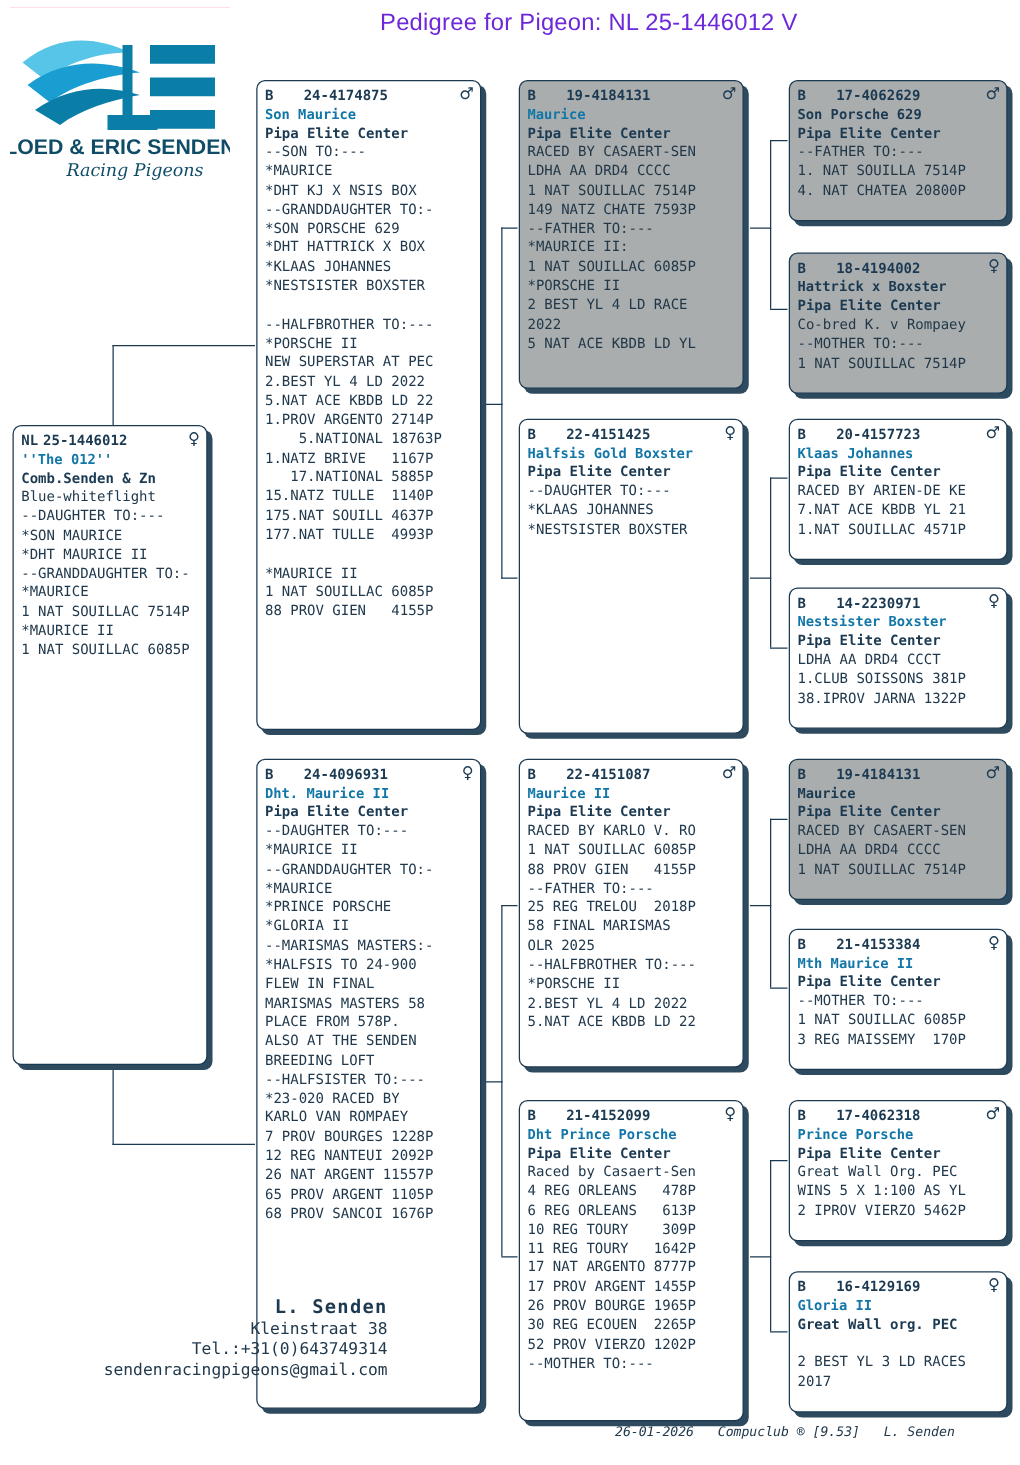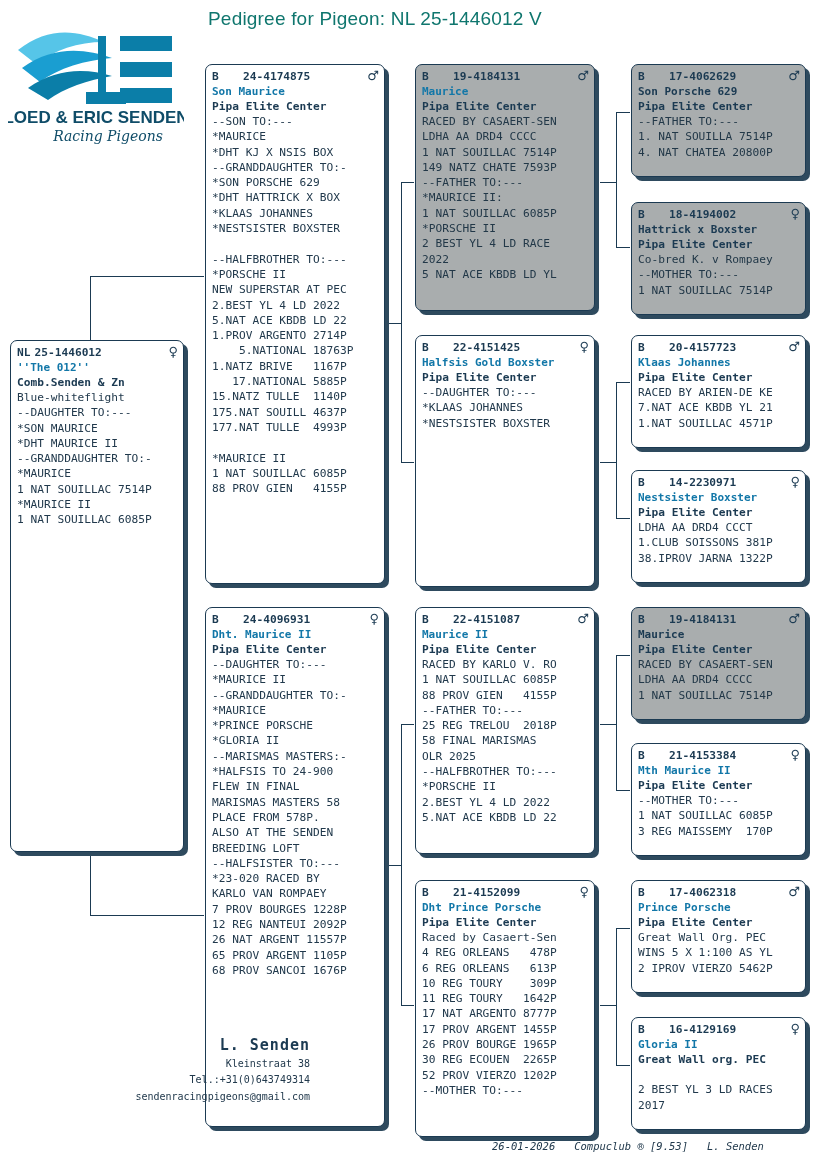--- a/index.html
+++ b/index.html
@@ -9,24 +9,24 @@
     font-family:"DejaVu Sans Mono","Liberation Mono",monospace;
     color:#1b3a52;
     overflow:hidden;
   }
   .abs{position:absolute;}
 
   
   #logo{left:8px;top:6px;width:176px;height:142px;background:#f9a8d4;}
   #logo svg{display:block;}
   #title{
-    left:208px;top:4px;width:450px;height:34px;
+    left:188px;top:4px;width:450px;height:34px;
     font-family:"Liberation Sans","DejaVu Sans",sans-serif;
-    font-size:19px;color:#0f766e;letter-spacing:.2px;
-    text-align:left;line-height:30px;white-space:nowrap;
+    font-size:19px;color:#6d28d9;letter-spacing:.2px;
+    text-align:right;line-height:30px;white-space:nowrap;
   }
 
   
   .card{
     position:absolute;
     box-sizing:border-box;
     border:1px solid #1b3a52;
     border-radius:7px;
     background:#ffffff;
     padding:4px 5px 3px 6px;
@@ -58,21 +58,21 @@
   .card .ln.blank{height:15.3px;}
 
   
   .conn{position:absolute;background:#1b3a52;}
 
   
   #breeder{left:10px;top:1034px;width:300px;text-align:right;}
   #breeder .bname{
     font-size:15px;font-weight:bold;letter-spacing:1px;line-height:22px;color:#1b3a52;
   }
-  #breeder .bline{font-size:10px;line-height:16.4px;color:#21394c;white-space:pre;}
+  #breeder .bline{font-size:13px;line-height:16.4px;color:#21394c;white-space:pre;}
   #credits{
     left:480px;top:1140px;width:330px;
     font-size:10.5px;font-style:italic;color:#21394c;white-space:pre;margin-left:12px;
   }
 </style>
 </head>
 <body>
 
 <div class="abs" id="logo">
   <svg width="176" height="142" viewBox="0 0 176 142">
@@ -124,21 +124,21 @@
 <div class="conn" style="left:616px;top:655px;width:1px;height:135px;"></div>
 <div class="conn" style="left:600px;top:724px;width:17px;height:1px;"></div>
 <div class="conn" style="left:616px;top:655px;width:14px;height:1px;"></div>
 <div class="conn" style="left:616px;top:790px;width:14px;height:1px;"></div>
 
 <div class="conn" style="left:616px;top:928px;width:1px;height:137px;"></div>
 <div class="conn" style="left:600px;top:1005px;width:17px;height:1px;"></div>
 <div class="conn" style="left:616px;top:928px;width:14px;height:1px;"></div>
 <div class="conn" style="left:616px;top:1065px;width:14px;height:1px;"></div>
 
-<div class="card" id="subject-card" style="left:10px;top:340px;width:174px;height:512px;">
+<div class="card" id="subject-card" style="left:10px;top:340px;width:156px;height:512px;">
   <div class="hdr">
     <span>NL</span>
     <span class="ring">25-1446012</span>
     <span class="sex">♀</span>
   </div>
   <div class="nm">''The 012''</div>
   <div class="sub">Comb.Senden &amp; Zn</div>
   <div id="subject-lines">
       <div class="ln">Blue-whiteflight</div>
       <div class="ln">--DAUGHTER TO:---</div>

